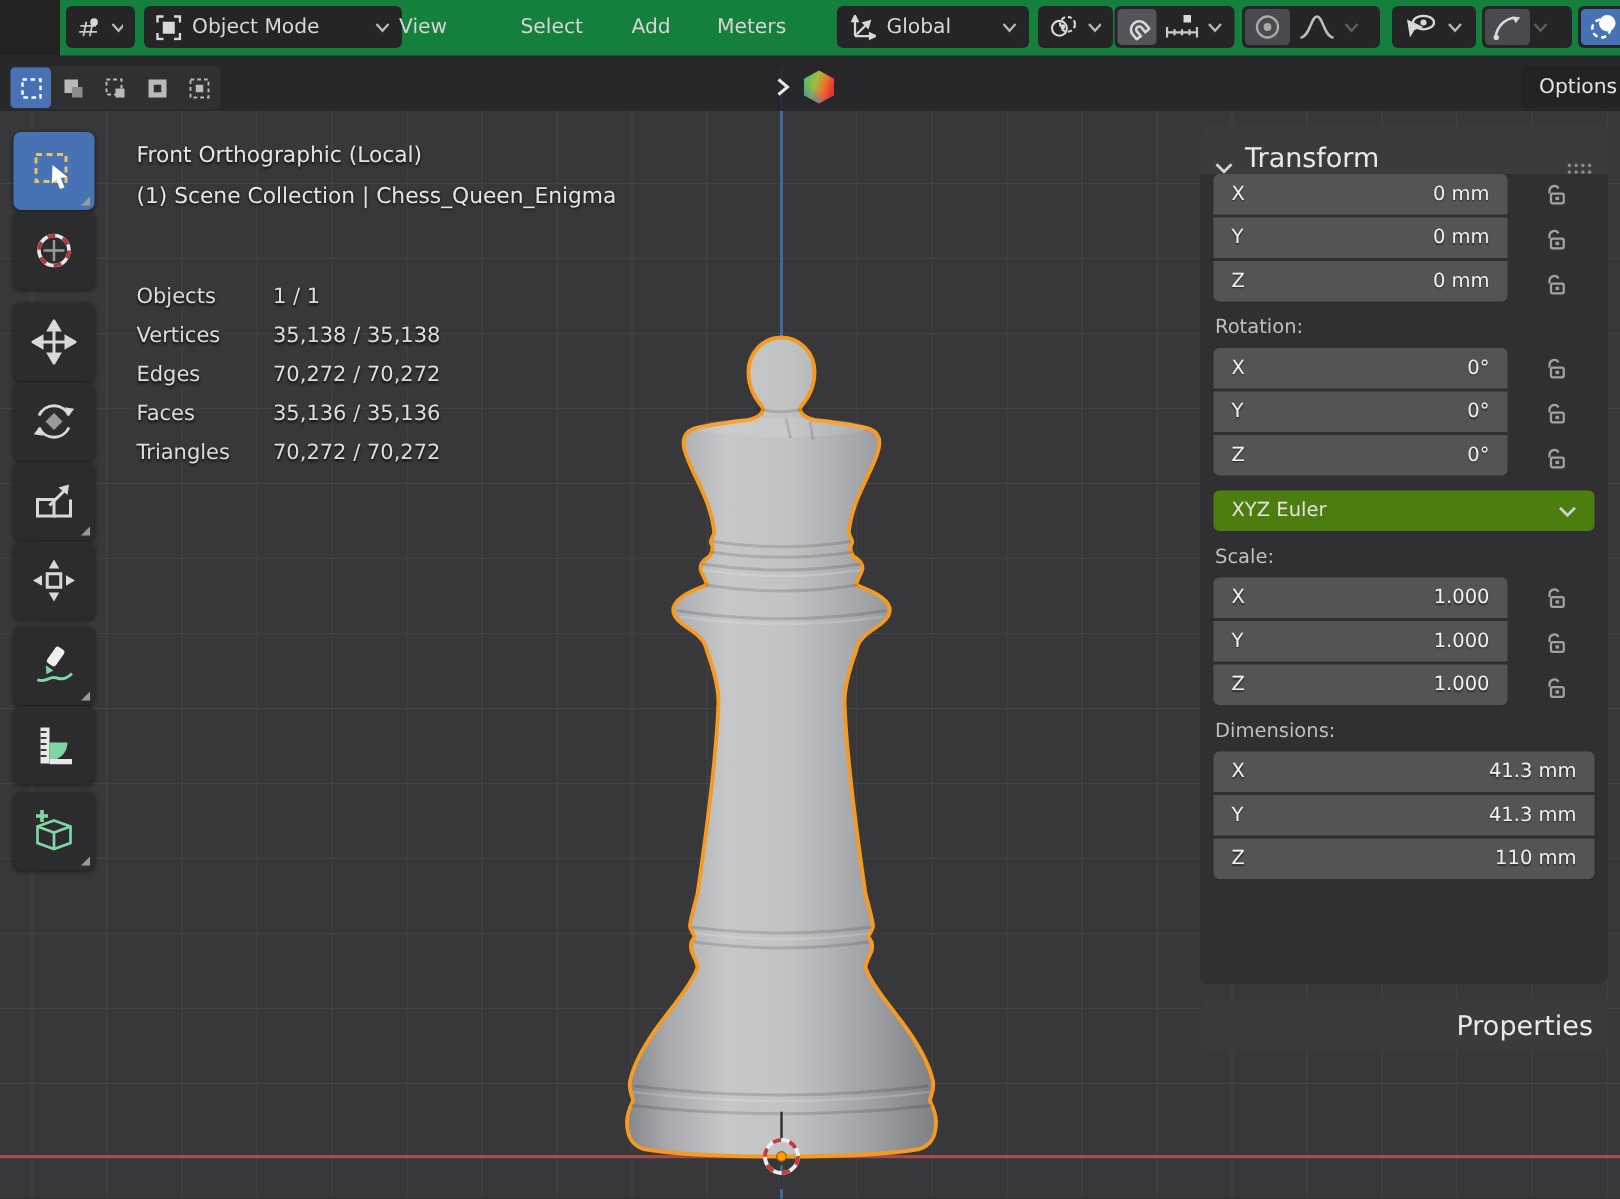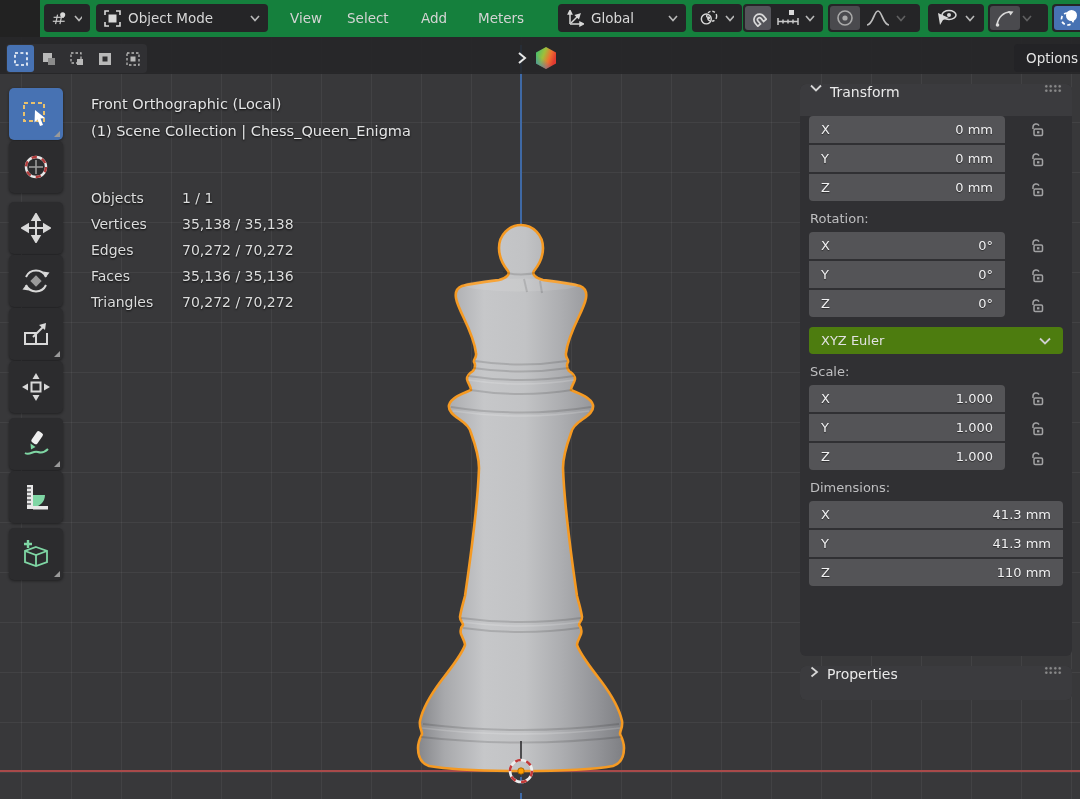--- a/index.html
+++ b/index.html
@@ -45,21 +45,21 @@
     text-shadow:0 1px 2px rgba(0,0,0,.85); display:grid; grid-template-columns:91px auto; }
   
   #axis-x { left:0; top:770px; width:1080px; height:2px; background:#a84a4a; z-index:1; }
   #axis-z-top { left:520px; top:45px; width:2px; height:180px; background:#3f69a5; z-index:1; }
   #axis-z-bot { left:520px; top:777px; width:2px; height:22px; background:#3f69a5; z-index:1; }
   #queen { left:391px; top:218px; z-index:1; }
   #cursor3d { left:499px; top:741px; z-index:2; }
   
   .panel { background:#303033; border-radius:6px; z-index:5; }
   .panel-header { height:32px; background:#3b3b3e; border-radius:6px 6px 0 0; display:flex;
-    align-items:flex-start; gap:8px; padding:0 10px; color:#e9e9e9; font-size:14px; }
+    align-items:flex-end; gap:8px; padding:0 10px; color:#e9e9e9; font-size:18px; }
   .panel-header.solo { border-radius:6px; }
   .grip { margin-left:auto; width:18px; height:8px;
     background-image:radial-gradient(circle, #8d8d8d 1px, transparent 1.4px);
     background-size:4.5px 4.5px; }
   #transform-panel { left:800px; top:84px; width:272px; height:572px; }
   .sect-label { color:#bfbfc1; font-size:13px; margin:10px 0 6px 10px; }
   .fgroup { display:flex; flex-direction:column; gap:2px; margin-left:9px; width:196px; }
   .fgroup.wide { width:254px; }
   .field { height:27px; background:#545457; display:flex; align-items:center;
     padding:0 12px; color:#f1f1f2; font-size:13px; text-shadow:0 1px 1px rgba(0,0,0,.5); }
@@ -444,21 +444,21 @@
         <span class="val">41.3 mm</span>
       </div>
     <div class="field">
         <span class="axis">Z</span>
         <span class="val">110 mm</span>
       </div>
   </div>
 </div>
 
 <div id="properties-panel" class="panel abs">
-  <div class="panel-header solo" style="height:34px;">
+  <div class="panel-header solo" style="height:34px;flex-direction:column;">
     <svg class="icon" width="9" height="12">
         <polyline points="1.5,1.5 7,6 1.5,10.5" fill="none" stroke="#d6d6d6" stroke-width="1.8"></polyline>
       </svg>
     <span>Properties</span>
     <div class="grip"></div>
   </div>
 </div>
 
 <div id="header" class="abs">
   <div class="hbtn" style="left:4px; width:46px;">
@@ -485,21 +485,21 @@
           <path d="M5 16 H1 V12"></path>
       </g>
       <rect x="4.5" y="4.5" width="8" height="8" fill="#d9d9d9"></rect>
     </svg>
     <span>Object Mode</span>
     <svg class="icon" style="margin-left:auto" width="10" height="7">
         <polyline points="1,1 5,5.5 9,1" fill="none" stroke="#b9b9b9" stroke-width="1.6"></polyline>
       </svg>
   </div>
 
-  <div class="menu" style="left:240px;">
+  <div class="menu" style="left:216px;">
       <span>View</span>
     </div>
   <div class="menu" style="left:297px;">
       <span>Select</span>
     </div>
   <div class="menu" style="left:371px;">
       <span>Add</span>
     </div>
   <div class="menu" style="left:428px;">
       <span>Meters</span>

